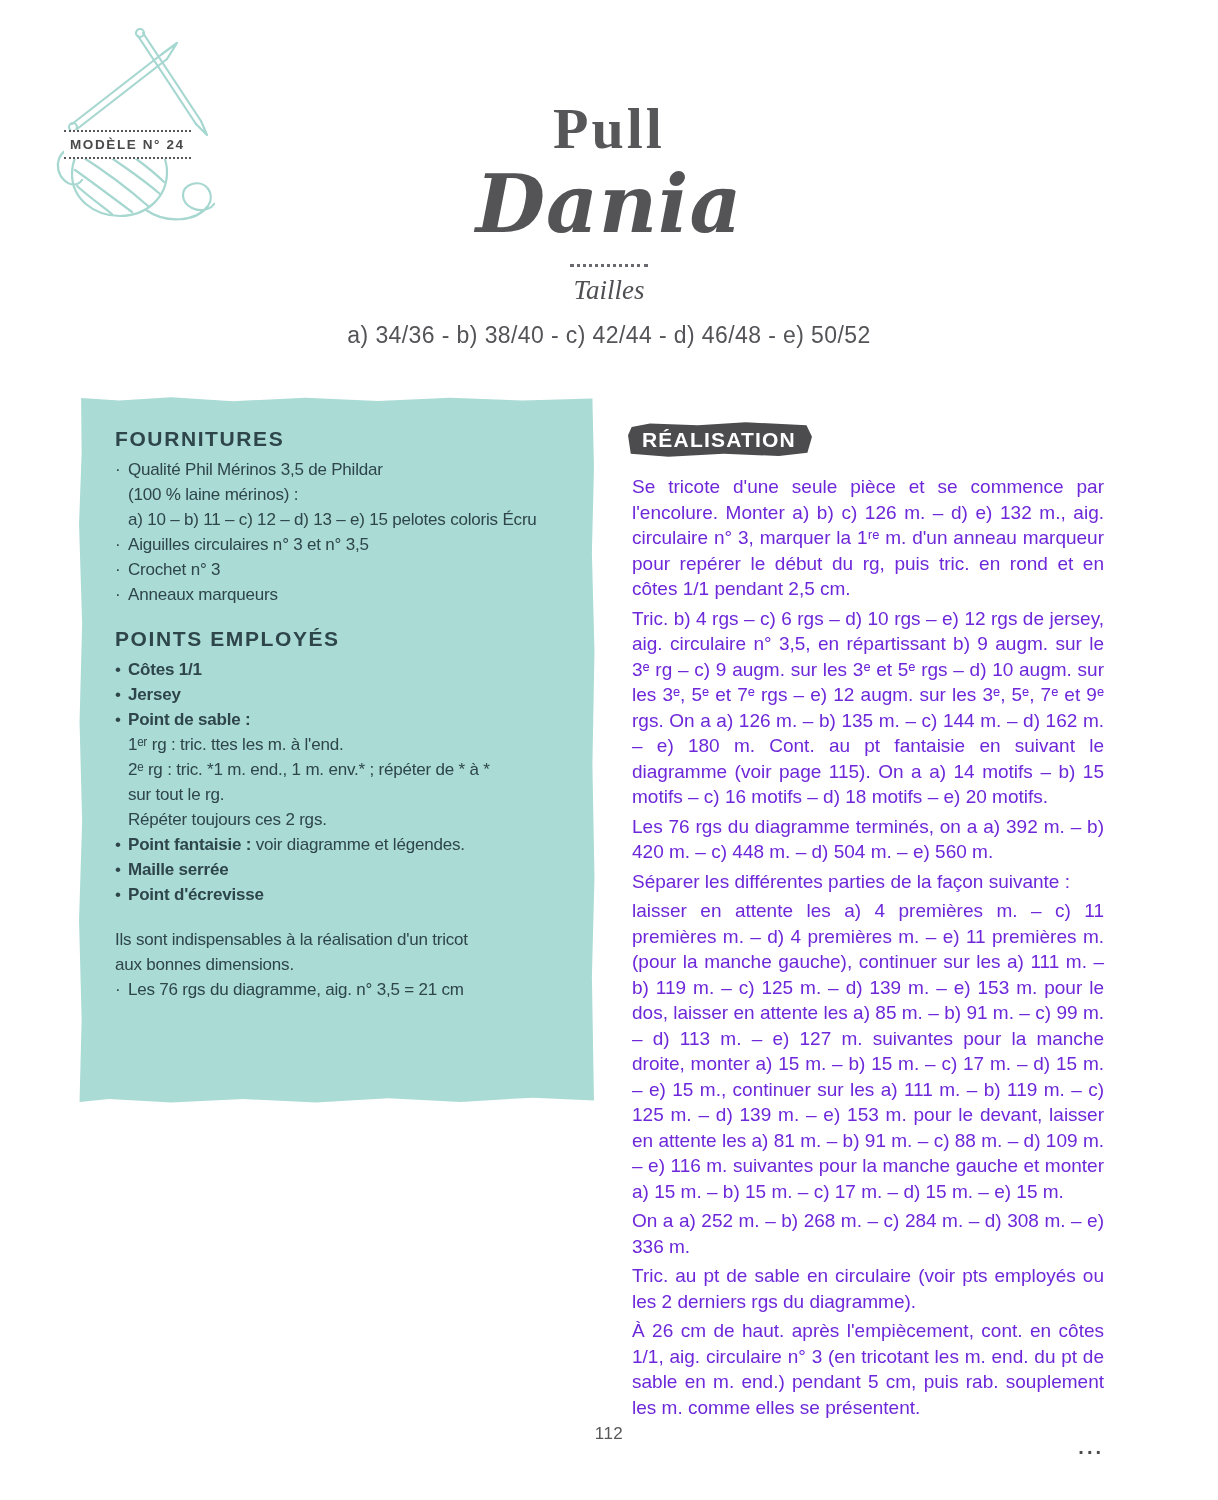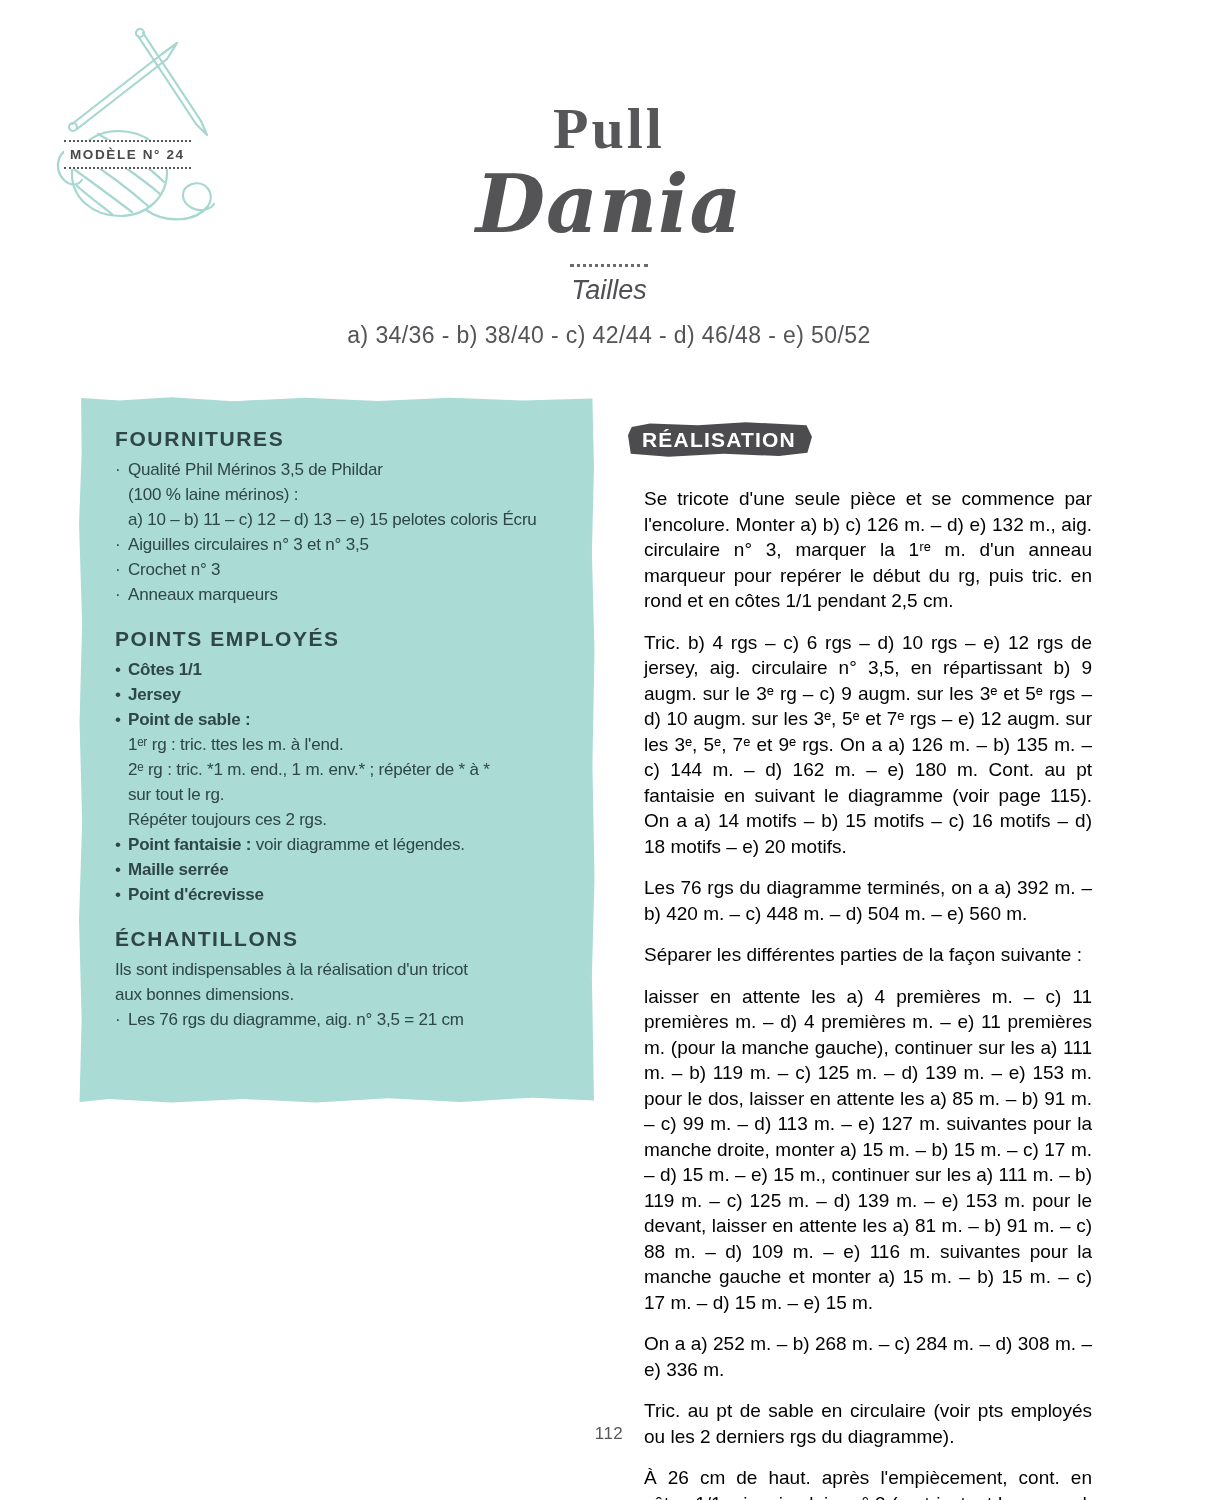--- a/index.html
+++ b/index.html
@@ -5,39 +5,39 @@
   html,body{margin:0;padding:0;background:#ffffff;}
   .page{
     position:relative;width:1218px;height:1500px;background:#ffffff;overflow:hidden;
     font-family:"Liberation Sans","DejaVu Sans",sans-serif;color:#454548;
   }
 
   
   .model-badge{position:absolute;left:50px;top:28px;width:192px;height:202px;}
   .model-badge svg{position:absolute;left:0;top:0;}
   .model-label{
-    position:absolute;left:14px;top:112px;background:#ffffff;
+    position:absolute;left:14px;top:102px;background:#ffffff;
     color:#4a4a4c;font-size:13.5px;font-weight:bold;letter-spacing:1.6px;
     padding:5px 6px;border-top:2px dotted #55555a;border-bottom:2px dotted #55555a;
     white-space:nowrap;
   }
 
   
   .title-block{position:absolute;left:0;right:0;top:100px;text-align:center;}
   .title-category{
     font-family:Liberation Serif, serif;font-weight:bold;
     font-size:58px;line-height:1;letter-spacing:3px;color:#57575a;
   }
   .title-name{
     font-family:"DejaVu Serif","Liberation Serif",serif;font-style:italic;font-weight:bold;
     font-size:80px;line-height:1;margin-top:6px;color:#545457;letter-spacing:1px;
   }
   .dots-separator{width:78px;margin:20px auto 8px;border-top:3px dotted #6a6a6e;height:0;}
   .tailles{
-    font-family:Liberation Sans, sans-serif;font-style:italic;
+    font-family:Liberation Serif, serif;font-style:italic;
     font-size:27px;color:#505054;
   }
   .sizes{margin-top:16px;font-size:23px;color:#545458;letter-spacing:.4px;}
 
   
   .supplies-box{
     position:absolute;left:78px;top:397px;width:517px;height:707px;
     background:#aadbd5;box-sizing:border-box;padding:30px 12px 0 37px;
     color:#2e454a;
     clip-path:polygon(0.6% 0.15%, 8% 0.5%, 18% 0.05%, 30% 0.6%, 44% 0.1%, 58% 0.55%, 72% 0.1%,
@@ -57,21 +57,21 @@
   
   .realisation{position:absolute;left:628px;top:422px;width:480px;}
   .real-badge{
     display:inline-block;background:#4c4c4e;color:#ffffff;
     font-size:21px;font-weight:bold;letter-spacing:1.2px;
     padding:6px 16px 5px 14px;margin-bottom:13px;
     clip-path:polygon(2% 14%, 12% 4%, 38% 9%, 64% 1%, 97% 9%, 100% 42%, 97.5% 88%, 82% 97%,
       52% 91%, 22% 99%, 1.5% 91%, 0% 38%);
   }
   .para{
-    margin:16px;font-size:19px;line-height:25.5px;text-align:justify;color:#000000;
+    margin:4px;font-size:19px;line-height:25.5px;text-align:justify;color:#6d28d9;
   }
   .more-dots{
     text-align:right;font-weight:bold;font-size:20px;letter-spacing:3px;
     color:#4a4a4c;margin-top:16px;padding-right:4px;
   }
 
   
   .page-number{
     position:absolute;left:0;right:0;top:1424px;text-align:center;
     font-size:17px;color:#57575a;letter-spacing:.5px;
@@ -139,21 +139,20 @@
       <div class="line cont"><span>1ᵉʳ rg : tric. ttes les m. à l'end.</span></div>
       <div class="line cont"><span>2ᵉ rg : tric. *1 m. end., 1 m. env.* ; répéter de * à *</span></div>
       <div class="line cont"><span>sur tout le rg.</span></div>
       <div class="line cont"><span>Répéter toujours ces 2 rgs.</span></div>
       <div class="line"><span class="b">•</span><span class="lead">Point fantaisie :</span><span> voir diagramme et légendes.</span></div>
       <div class="line"><span class="b">•</span><span class="lead">Maille serrée</span></div>
       <div class="line"><span class="b">•</span><span class="lead">Point d'écrevisse</span></div>
     </div>
 
     <div class="box-section">
-      <h3>ÉCHANTILLONS</h3>
       <div class="line"><span>Ils sont indispensables à la réalisation d'un tricot</span></div>
       <div class="line"><span>aux bonnes dimensions.</span></div>
       <div class="line"><span class="b">·</span><span>Les 76 rgs du diagramme, aig. n° 3,5 = 21 cm</span></div>
     </div>
 
   </div>
 
   <div class="realisation">
     <div class="real-badge"><span>RÉALISATION</span></div>
     <p class="para">Se tricote d'une seule pièce et se commence par l'encolure. Monter a) b) c) 126 m. – d) e) 132 m., aig. circulaire n° 3, marquer la 1ʳᵉ m. d'un anneau marqueur pour repérer le début du rg, puis tric. en rond et en côtes 1/1 pendant 2,5 cm.</p>

